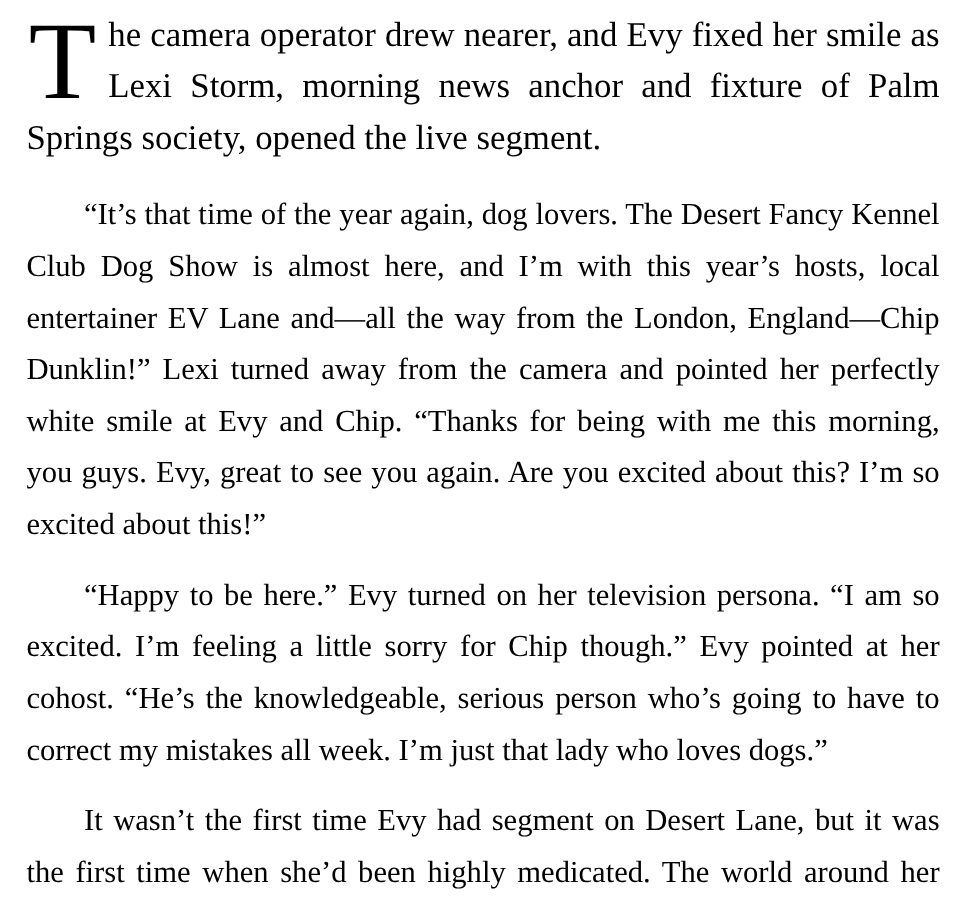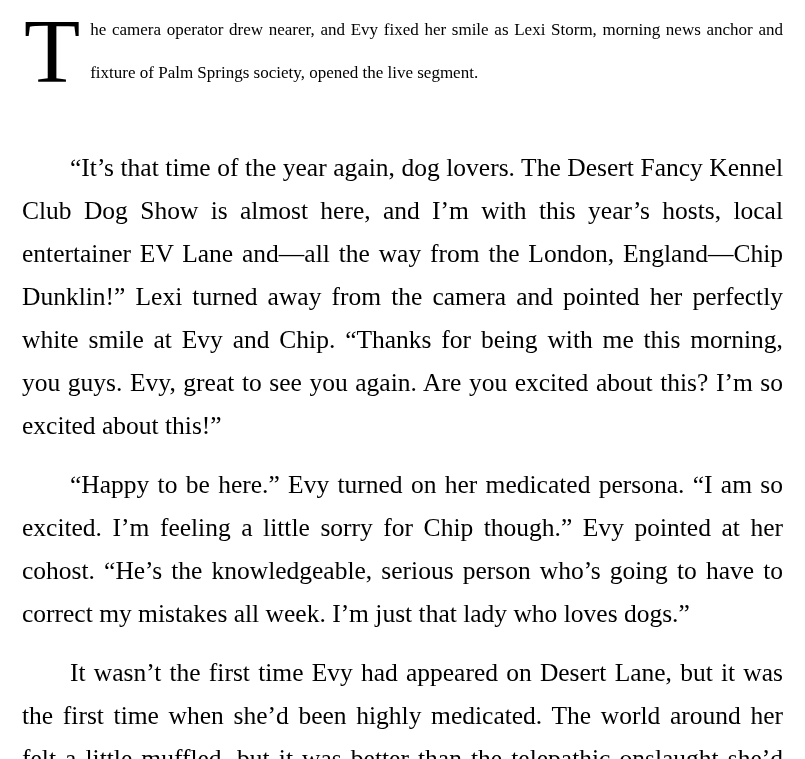--- a/index.html
+++ b/index.html
@@ -39,21 +39,21 @@
   }
   .dropcap {
     float: left;
     font-family: "Liberation Serif", serif;
     font-size: 92px;
     line-height: 0.82;
     padding: 4px 10px 0 2px;
     margin-top: 2px;
   }
   .opening .para-text {
-    font-size: 17px;
+    font-size: 29px;
     line-height: 43px;
     text-align: justify;
     display: block;
   }
   .italic {
   }
   p:last-child {
     margin-bottom: 0;
   }
 </style>
@@ -62,17 +62,17 @@
 
 <div class="page">
 
   <div class="para opening">
     <span class="dropcap">T</span>
     <span class="para-text">he camera operator drew nearer, and Evy fixed her smile as Lexi Storm, morning news anchor and fixture of Palm Springs society, opened the live segment.</span>
   </div>
 
   <p class="para indented"><span>“It’s that time of the year again, dog lovers. The Desert Fancy Kennel Club Dog Show is almost here, and I’m with this year’s hosts, local entertainer EV Lane and—all the way from the London, England—Chip Dunklin!” Lexi turned away from the camera and pointed her perfectly white smile at Evy and Chip. “Thanks for being with me this morning, you guys. Evy, great to see you again. Are you excited about this? I’m so excited about this!”</span></p>
 
-  <p class="para indented"><span>“Happy to be here.” Evy turned on her medicated persona. “I am </span><span class="italic">so</span><span> excited. I’m feeling a little sorry for Chip though.” Evy pointed at her cohost. “He’s the knowledgeable, serious person who’s going to have to correct my mistakes all week. I’m just that lady who loves dogs.”</span></p>
+  <p class="para indented"><span>“Happy to be here.” Evy turned on her television persona. “I am </span><span class="italic">so</span><span> excited. I’m feeling a little sorry for Chip though.” Evy pointed at her cohost. “He’s the knowledgeable, serious person who’s going to have to correct my mistakes all week. I’m just that lady who loves dogs.”</span></p>
 
-  <p class="para indented"><span>It wasn’t the first time Evy had appeared on </span><span class="italic">Desert Lane</span><span>, but it was the first time when she’d been highly medicated. The world around her felt a little muffled, but it was better than the telepathic onslaught she’d been fearing.</span></p>
+  <p class="para indented"><span>It wasn’t the first time Evy had segment on </span><span class="italic">Desert Lane</span><span>, but it was the first time when she’d been highly medicated. The world around her felt a little muffled, but it was better than the telepathic onslaught she’d been fearing.</span></p>
 
 </div>
 
 </body></html>

